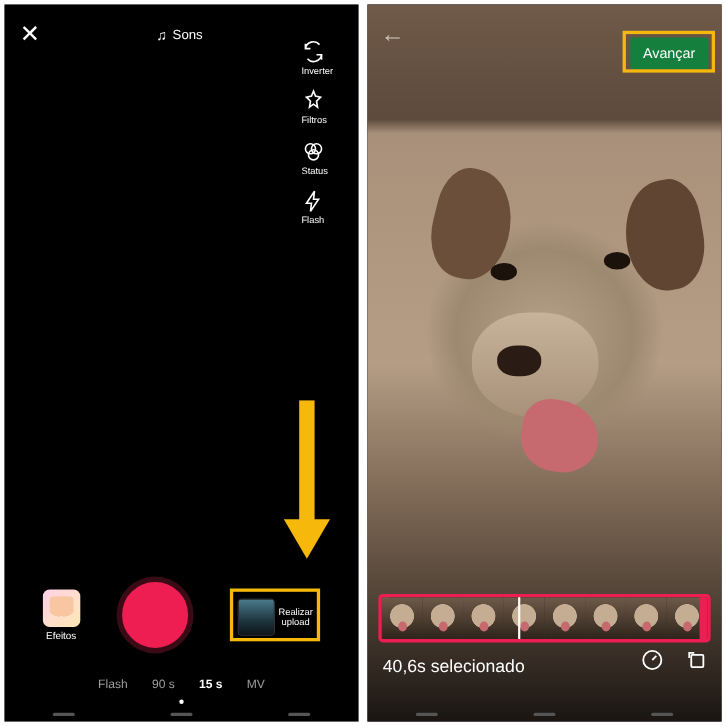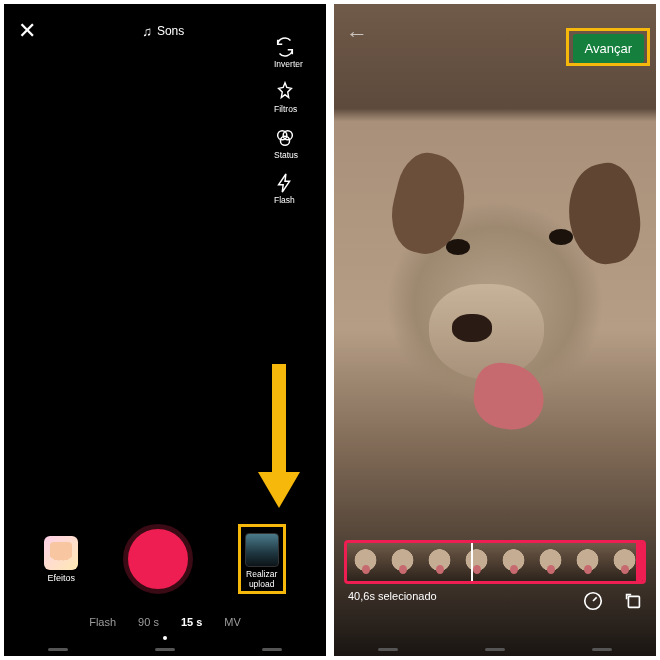--- a/index.html
+++ b/index.html
@@ -84,21 +84,21 @@
     border-radius:4px;
   }
   .effects-label { font-size: 9px; }
   .record-btn {
     width: 70px; height: 70px; border-radius: 50%;
     background: #ee1d52;
     border: 5px solid #3a0a15;
     cursor: pointer;
   }
   .upload {
-    display: flex; flex-direction: column; gap: 3px;
+    display: flex; flex-direction: row; align-items: center; gap: 3px;
     cursor: pointer;
     padding: 6px 4px 2px 4px;
   }
   .upload-thumb {
     width: 34px; height: 34px; border-radius: 4px;
     background: linear-gradient(180deg,#4a7a8a 0%, #1e3640 60%, #0c1418 100%);
     border: 1px solid #333;
   }
   .upload-label { font-size: 8.5px; text-align:center; line-height:1.1; }
   .upload-box-highlight {
@@ -215,22 +215,22 @@
     position:relative;
   }
   .frame::after{
     content:""; position:absolute; left:40%; bottom:18%; width:22%; height:24%;
     background:#c76a6f; border-radius:50%;
   }
   .trim .playhead {
     position:absolute; left:42%; top:-5px; bottom:-5px; width:2px; background:#fff;
   }
   .selected-label {
-    position:absolute; left:14px; bottom:54px;
-    font-size:11px; color:#fff;
+    position:absolute; left:14px; bottom:40px;
+    font-size:16px; color:#fff;
   }
   .right-icons {
     position:absolute; right:12px; bottom:40px;
     display:flex; gap:18px;
   }
   .right-icons svg { width:22px; height:22px; stroke:#fff; fill:none; stroke-width:1.8; }
 </style>
 </head>
 <body>
 

